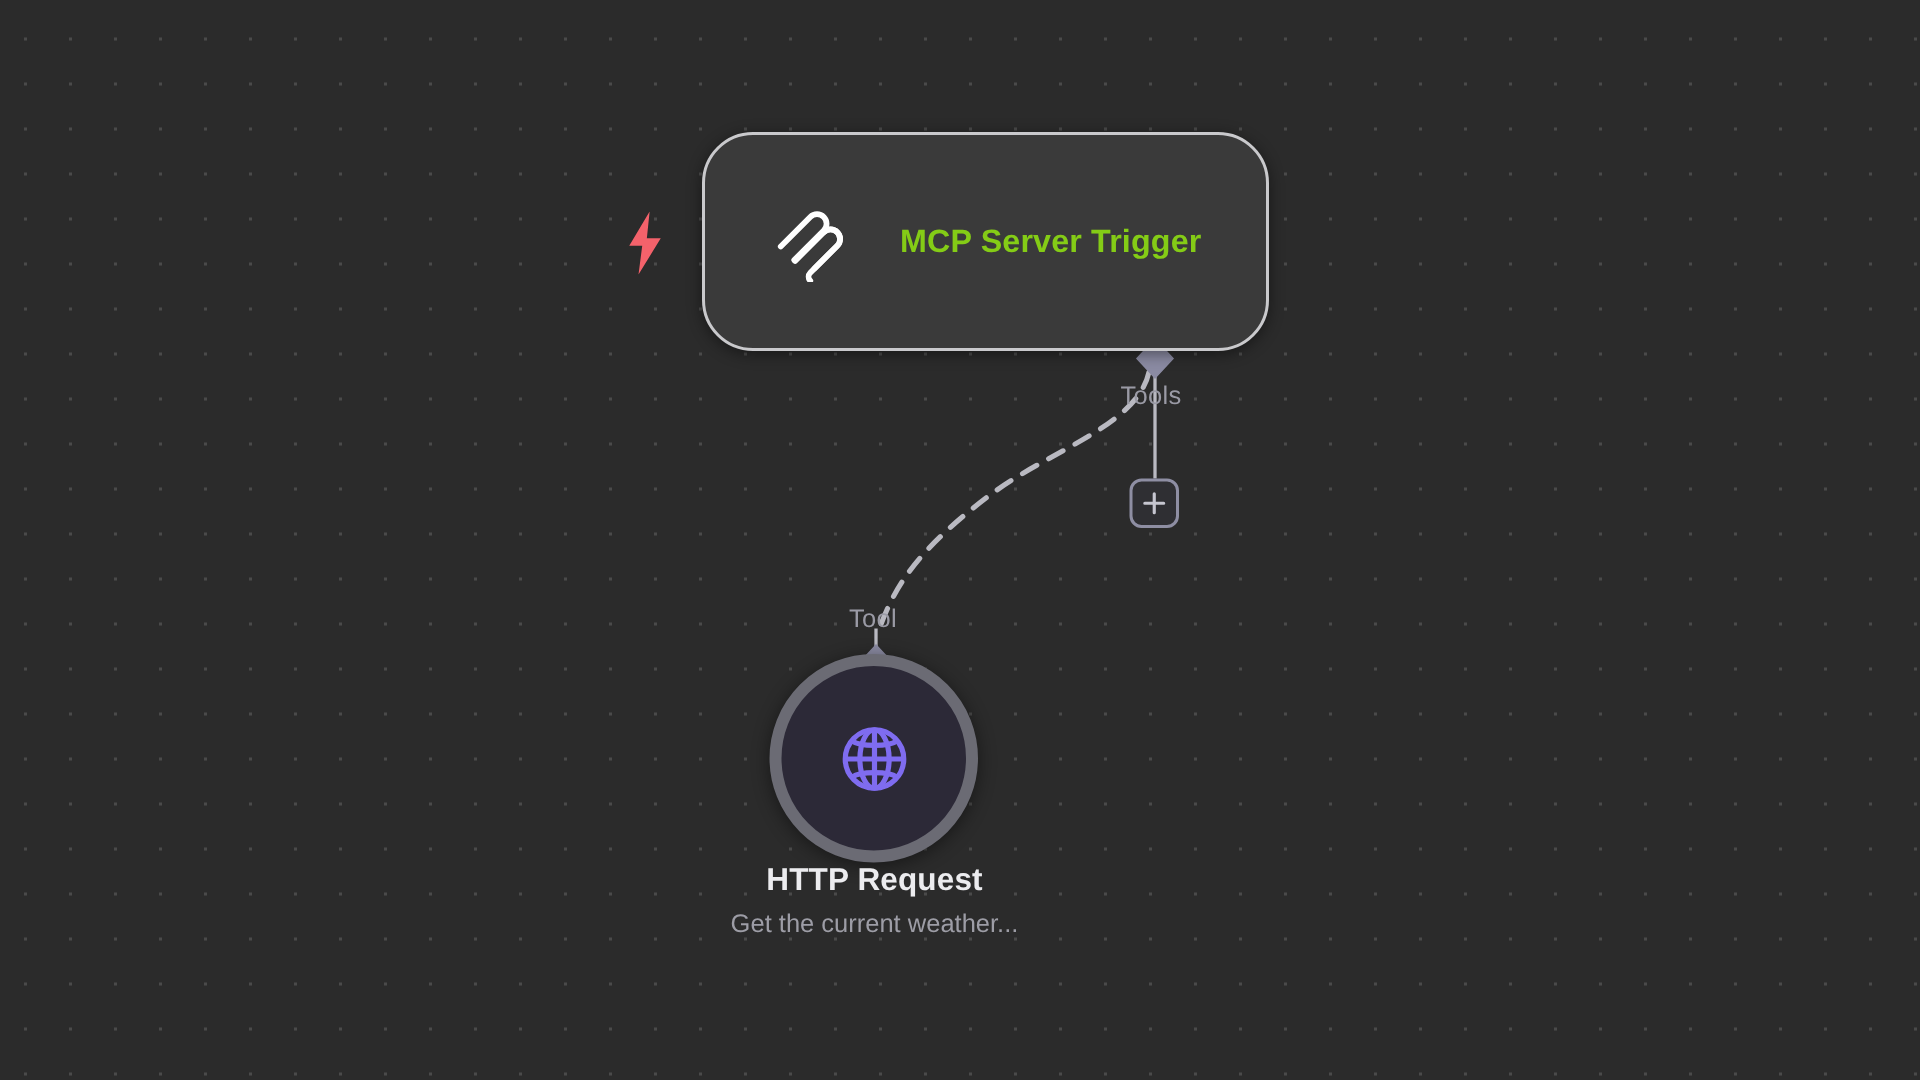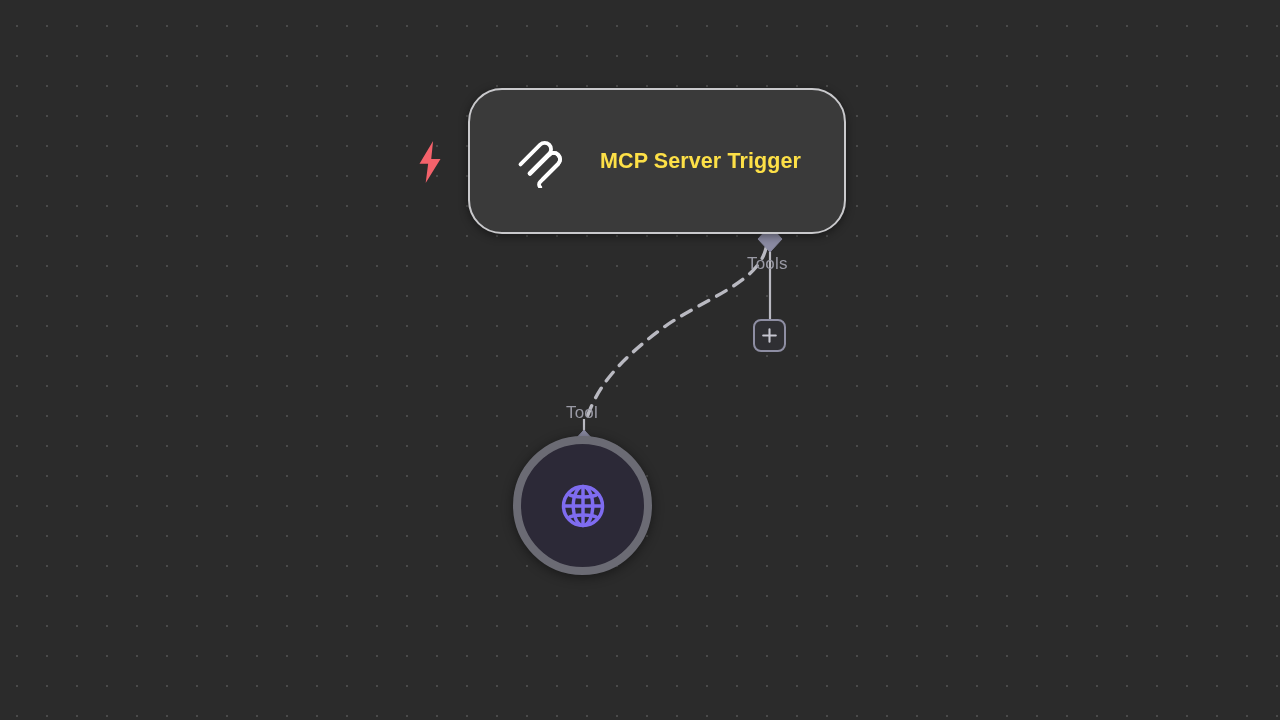--- a/index.html
+++ b/index.html
@@ -53,21 +53,21 @@
   #mcp-icon {
     width: 54px;
     height: 54px;
     margin-left: 46px;
     flex: none;
     display: block;
   }
 
   #mcp-title {
     margin-left: 30px;
-    color: #fde047;
+    color: #84cc16;
     font-size: 21.5px;
     font-weight: 600;
     letter-spacing: 0.1px;
     white-space: nowrap;
   }
 
   
   #trigger-bolt {
     position: absolute;
     left: 415px;
@@ -202,14 +202,18 @@
         <circle cx="24" cy="24" r="18"></circle>
         <line x1="6" y1="24" x2="42" y2="24"></line>
         <line x1="24" y1="6" x2="24" y2="42"></line>
         <ellipse cx="24" cy="24" rx="9" ry="18"></ellipse>
         <path d="M10.5 13 C15 16.5 33 16.5 37.5 13"></path>
         <path d="M10.5 35 C15 31.5 33 31.5 37.5 35"></path>
       </g>
     </svg>
   </div>
 
+  <div id="http-labels">
+    <div id="http-title">HTTP Request</div>
+    <div id="http-subtitle">Get the current weather...</div>
+  </div>
 
 </div>
 
 </body></html>

